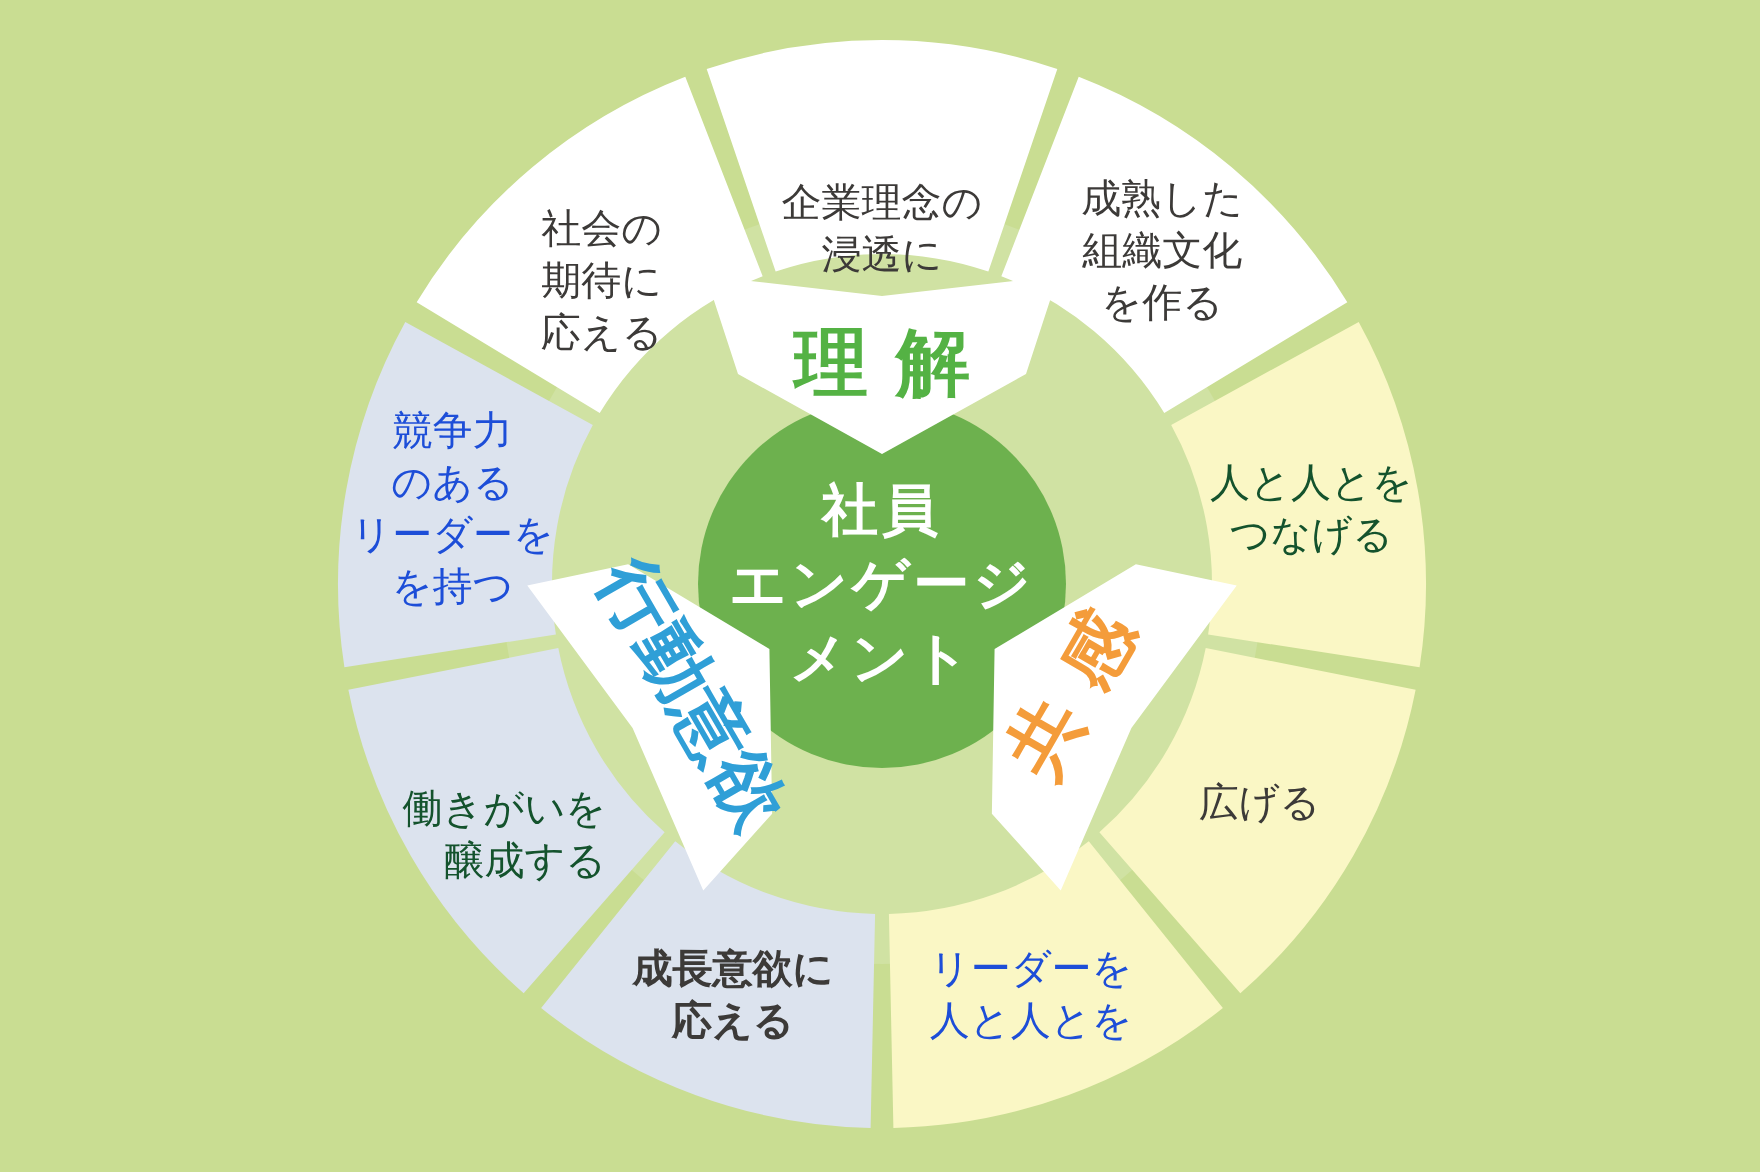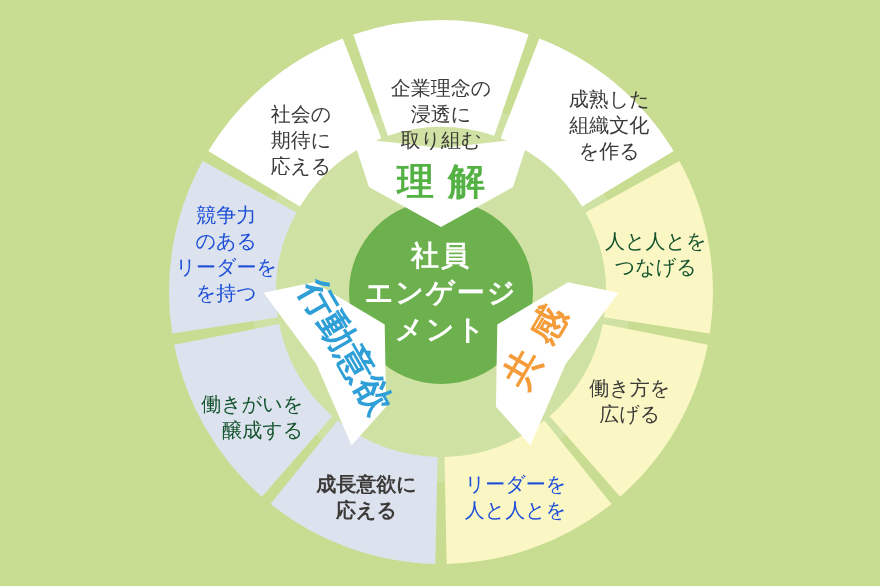--- a/index.html
+++ b/index.html
@@ -73,33 +73,31 @@
     </svg>
   <div class="overlay" id="overlay">
       <div class="seg-label" style="left: 300.872px; top: 140px; color: rgb(60, 58, 56); transform: translate(-50%, -50%);">
         <div>社会の</div>
         <div>期待に</div>
         <div>応える</div>
       </div>
       <div class="seg-label" style="left: 441px; top: 74px; color: rgb(60, 58, 56); transform: translate(-50%, -50%); margin-top: 40px;">
         <div>企業理念の</div>
         <div>浸透に</div>
-        <div>取り組む</div>
       </div>
-      <div class="seg-label" style="left: 581.128px; top: 125.002px; color: rgb(60, 58, 56); transform: translate(-50%, -50%); margin-left: 28px;">
+      <div class="seg-label" style="left: 581.128px; top: 125.002px; color: rgb(60, 58, 56); transform: translate(-50%, -50%);">
         <div>成熟した</div>
         <div>組織文化</div>
         <div>を作る</div>
       </div>
       <div class="seg-label" style="left: 655.688px; top: 254.145px; color: #14532d; transform: translate(-50%, -50%);">
         <div>人と人とを</div>
         <div>つなげる</div>
       </div>
       <div class="seg-label" style="left: 629.794px; top: 401px; color: rgb(60, 58, 56); transform: translate(-50%, -50%);">
-        <div>働き方を</div>
         <div>広げる</div>
       </div>
       <div class="seg-label" style="left: 515.56px; top: 496.853px; color: #1d4ed8; transform: translate(-50%, -50%);">
         <div>リーダーを</div>
         <div>人と人とを</div>
       </div>
       <div class="seg-label" style="left: 366.44px; top: 496.853px; color: rgb(60, 58, 56); transform: translate(-50%, -50%); font-weight: bold;">
         <div>成長意欲に</div>
         <div>応える</div>
       </div>

